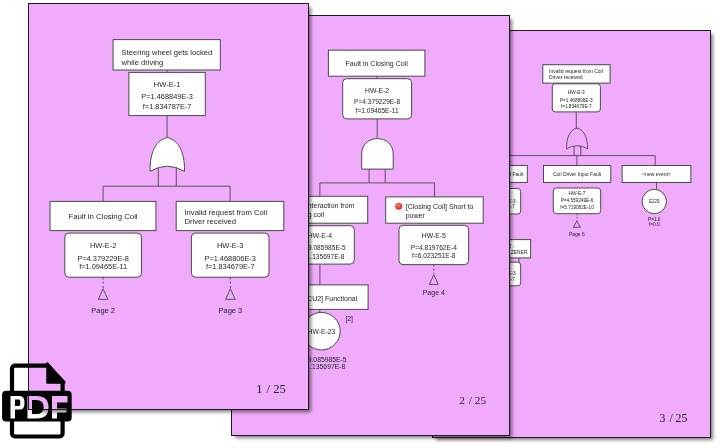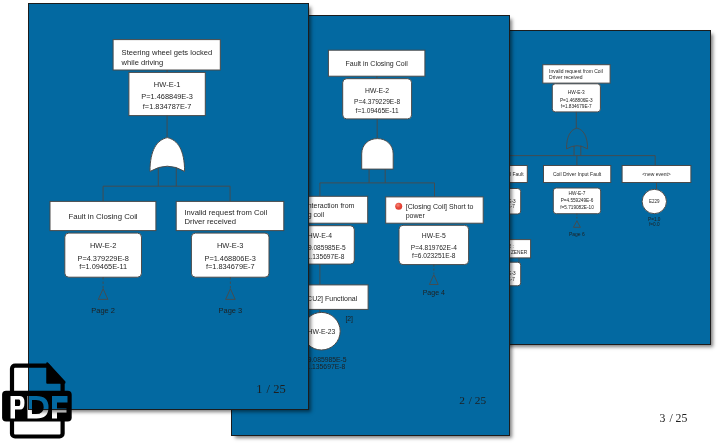--- a/index.html
+++ b/index.html
@@ -1,28 +1,28 @@
 <!DOCTYPE html>
 <html><head>
 <meta charset="utf-8">
 <style>
   html,body{margin:0;padding:0;}
   body{width:720px;height:448px;opacity:0.999;background:#fff;position:relative;overflow:hidden;
        font-family:"Liberation Sans",sans-serif;}
-  .page{position:absolute;background:#0369a1;border:1.6px solid #1c1c1c;box-sizing:border-box;
+  .page{position:absolute;background:#f0abfc;border:1.6px solid #1c1c1c;box-sizing:border-box;
         box-shadow:3px 3px 3.5px -1px rgba(0,0,0,0.5);}
   .page svg{position:absolute;left:0;top:0;}
   svg text{fill:#1f1f1f;}
   .d{stroke:#4a4a4a;stroke-width:0.9;fill:none;}
   .bx{stroke:#4a4a4a;stroke-width:1;fill:#fff;}
 </style>
 </head>
 <body>
 
-<div class="page" style="left:431.7px;top:30.4px;width:279.2px;height:315px;">
+<div class="page" style="left:431.7px;top:30.4px;width:279.2px;height:408px;">
 <svg width="276.2" height="405" viewBox="433.2 31.9 276.2 405">
   <rect class="bx" x="543" y="65.6" width="67.3" height="18.4"></rect>
   <text x="549.3" y="73.8" font-size="5">Invalid request from Coil</text>
   <text x="549.3" y="80.2" font-size="5">Driver received</text>
   <rect class="bx" x="552.5" y="84.7" width="48.1" height="28.1" rx="3"></rect>
   <text x="576.5" y="95.3" font-size="4.8" text-anchor="middle">HW-E-3</text>
   <text x="576.5" y="102.9" font-size="4.7" text-anchor="middle">P=1.468806E-3</text>
   <text x="576.5" y="109" font-size="4.7" text-anchor="middle">f=1.834679E-7</text>
   <line class="d" x1="576.5" y1="112.8" x2="576.5" y2="129.2"></line>
   <path class="d" d="M566.7,149.8 C566.7,136.6 571,130.5 577.2,129 C583.4,130.5 587.8,136.6 587.8,149.8 Q577.2,143.4 566.7,149.8 Z" fill="#fff"></path>

